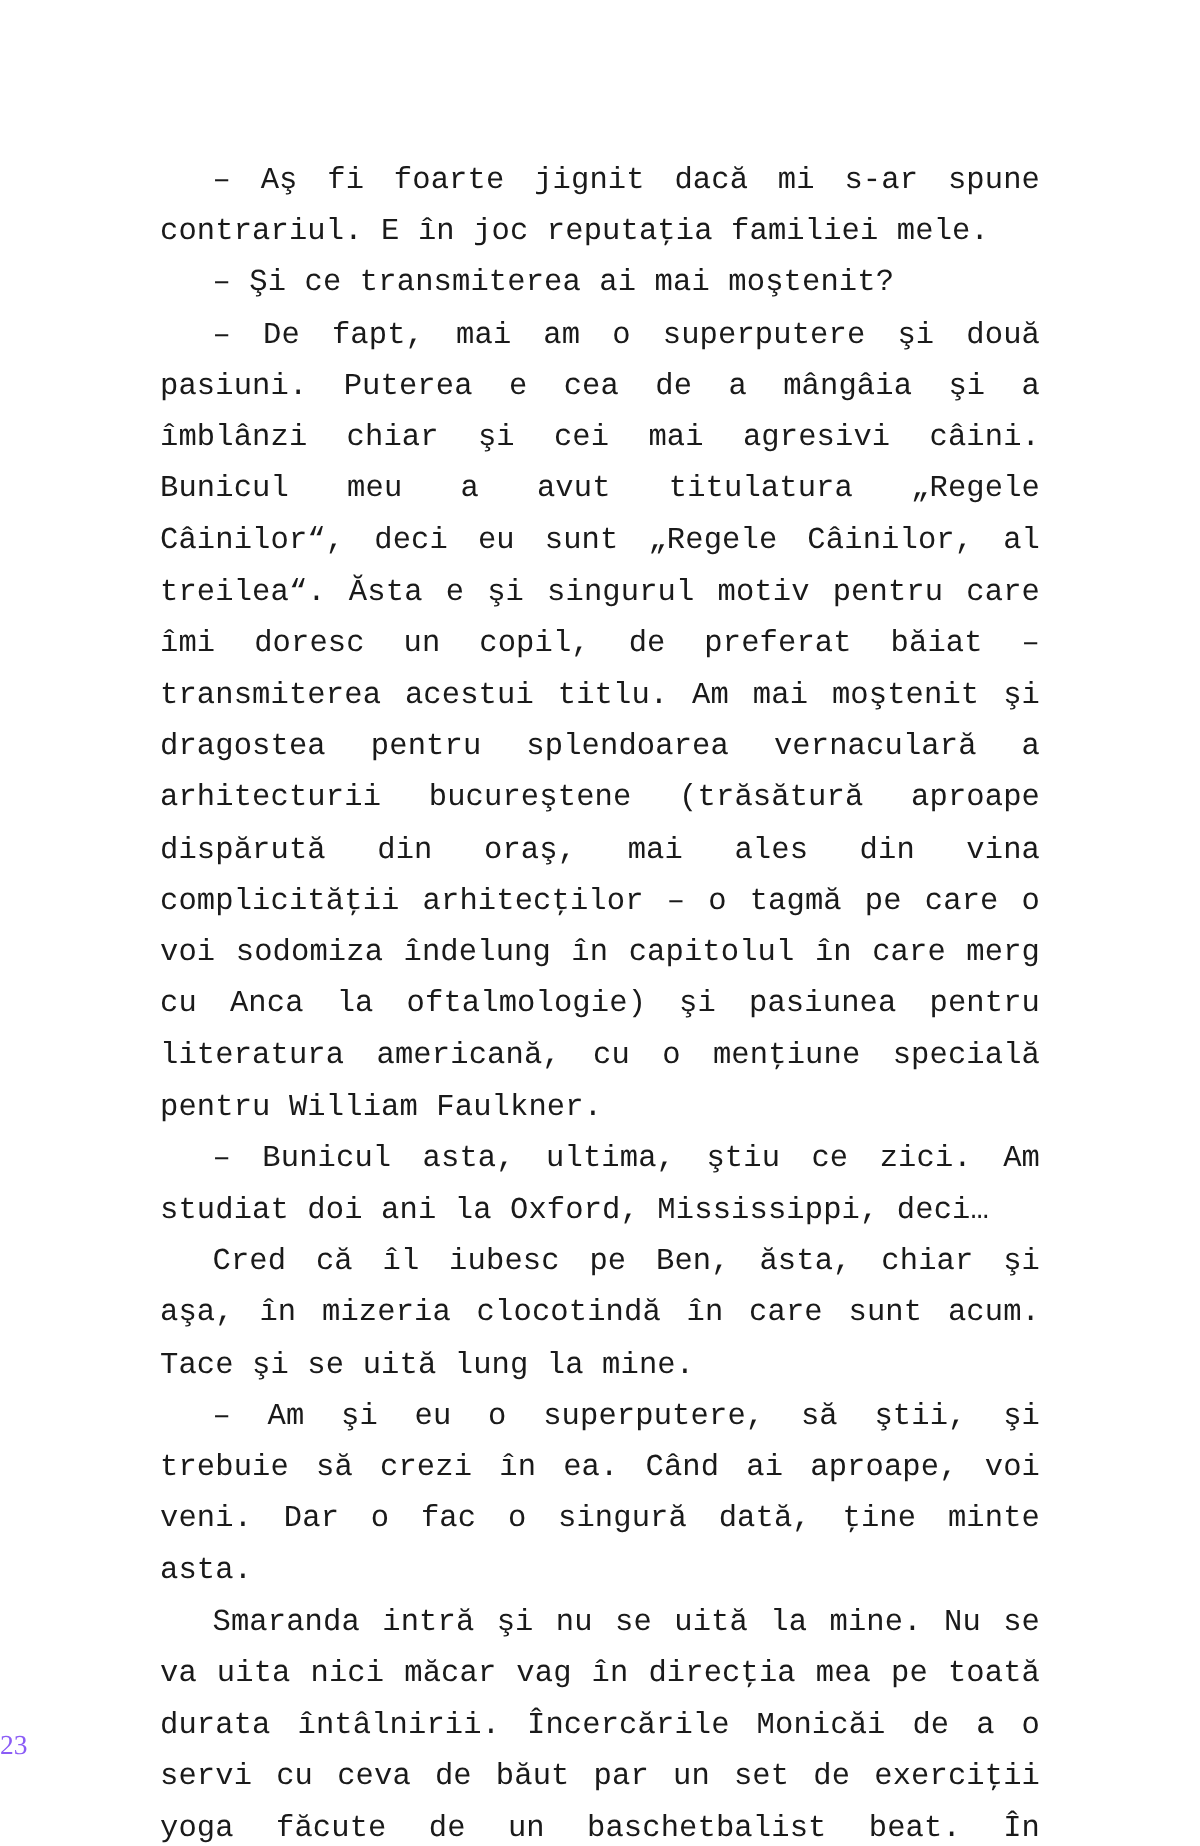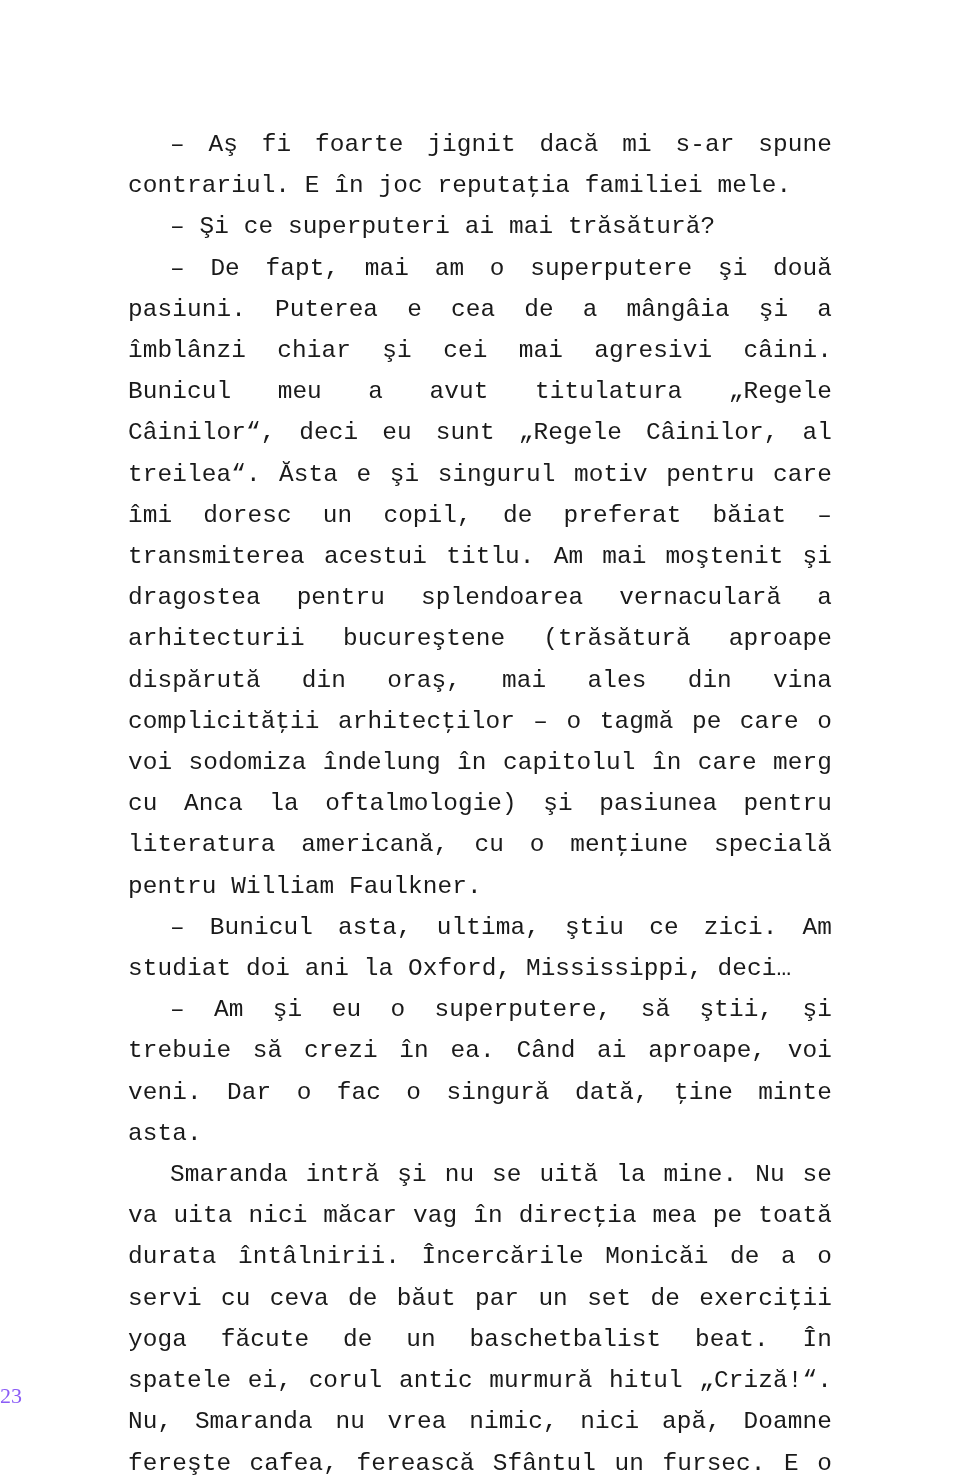--- a/index.html
+++ b/index.html
@@ -54,20 +54,21 @@
     color: #8b5cf6;
     font-family: "Liberation Serif", serif;
   }
 </style>
 </head>
 <body>
 
 <div class="page">
   <div class="text-block">
     <p class="indent">– Aş fi foarte jignit dacă mi s-ar spune contrariul. E în joc reputaţia familiei mele.</p>
-    <p class="indent">– Şi ce superputeri ai mai trăsătură?</p>
+    <p class="indent">– Şi ce transmiterea ai mai moştenit?</p>
     <p class="indent">– De fapt, mai am o superputere şi două pasiuni. Puterea e cea de a mângâia şi a îmblânzi chiar şi cei mai agresivi câini. Bunicul meu a avut titulatura „Regele Câinilor“, deci eu sunt „Regele Câinilor, al treilea“. Ăsta e şi singurul motiv pentru care îmi doresc un copil, de preferat băiat – transmiterea acestui titlu. Am mai moştenit şi dragostea pentru splendoarea vernaculară a arhitecturii bucureştene (trăsătură aproape dispărută din oraş, mai ales din vina complicităţii arhitecţilor – o tagmă pe care o voi sodomiza îndelung în capitolul în care merg cu Anca la oftalmologie) şi pasiunea pentru literatura americană, cu o menţiune specială pentru William Faulkner.</p>
     <p class="indent">– Bunicul asta, ultima, ştiu ce zici. Am studiat doi ani la Oxford, Mississippi, deci…</p>
+    <p class="indent">Cred că îl iubesc pe Ben, ăsta, chiar şi aşa, în mizeria clocotindă în care sunt acum. Tace şi se uită lung la mine.</p>
     <p class="indent">– Am şi eu o superputere, să ştii, şi trebuie să crezi în ea. Când ai aproape, voi veni. Dar o fac o singură dată, ţine minte asta.</p>
     <p class="indent gap">Smaranda intră şi nu se uită la mine. Nu se va uita nici măcar vag în direcţia mea pe toată durata întâlnirii. Încercările Monicăi de a o servi cu ceva de băut par un set de exerciţii yoga făcute de un baschetbalist beat. În spatele ei, corul antic murmură hitul „Criză!“. Nu, Smaranda nu vrea nimic, nici apă, Doamne fereşte cafea, ferească Sfântul un fursec. E o ascetă palidă, îmbrăcată în negru, cu „cearcănele până la pizdă“ (aşa cum atât de satisfăcător vizual o caracteriza colega</p>
   </div>
   <div class="page-number">23</div>
 </div>
 
 </body></html>

